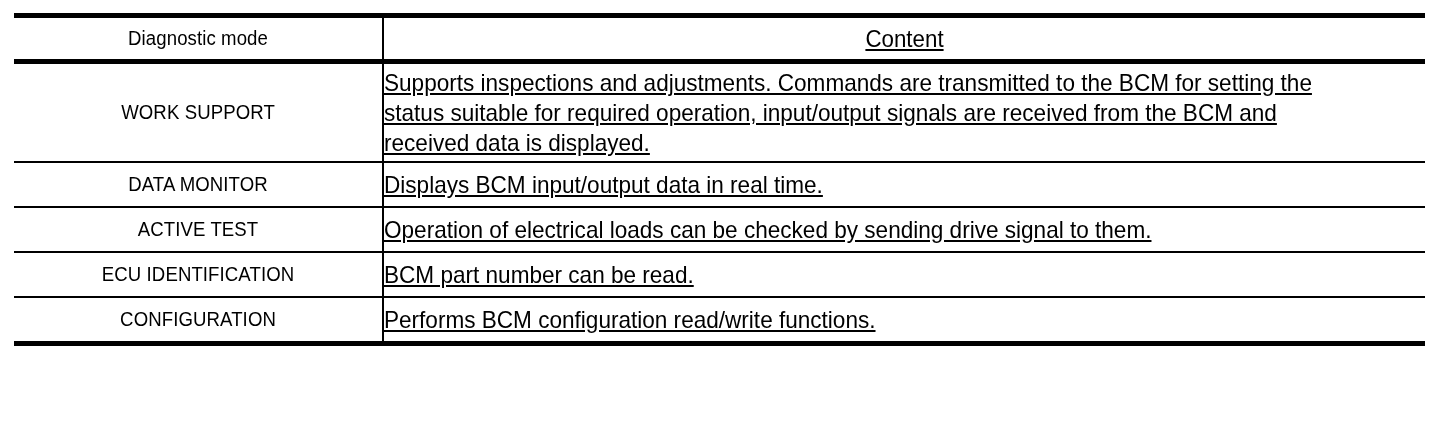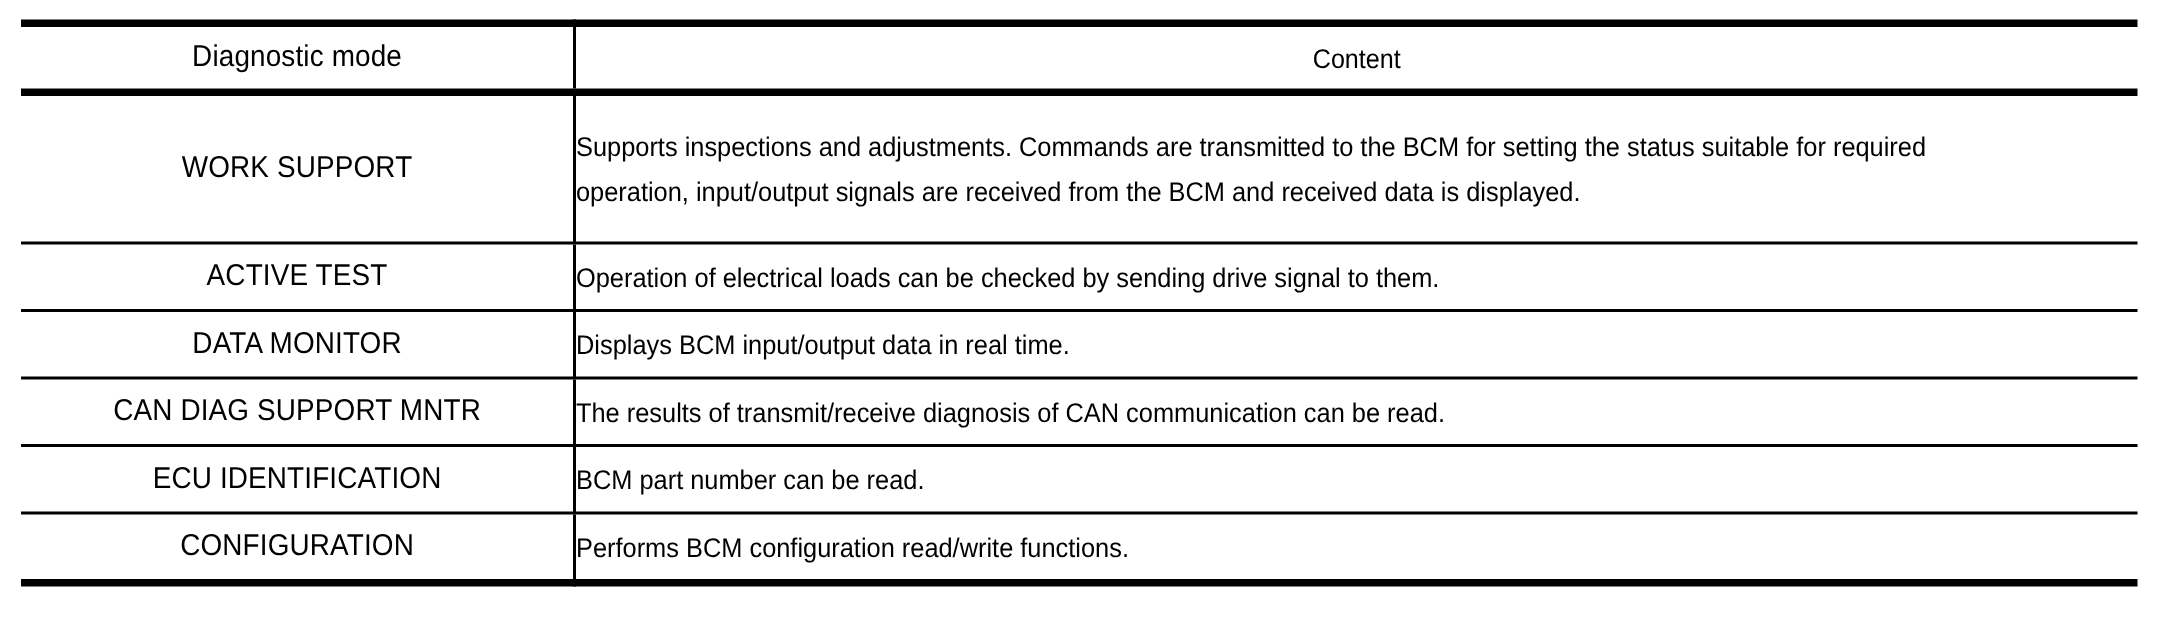--- a/index.html
+++ b/index.html
@@ -67,23 +67,24 @@
     line-height: 1.18;
     letter-spacing: 0.1px;
     padding: 5px 6px;
     transform: scaleX(0.93);
     transform-origin: center center;
     white-space: nowrap;
   }
 
   .cell-content {
     text-align: left;
-    font-size: 18px;
+    font-size: 24px;
     line-height: 30px;
     padding: 9px 10px 9px 15px;
+    text-decoration: underline;
   }
   .cell-content .ctext {
     display: block;
     transform: scaleX(0.94);
     transform-origin: left center;
   }
 
   th.cell-content {
     text-align: center;
   }
@@ -114,35 +115,29 @@
       </tr>
     </thead>
     <tbody>
       <tr class="row-tall">
         <td class="cell-mode">WORK SUPPORT</td>
         <td class="cell-content">
             <span class="ctext">Supports inspections and adjustments. Commands are transmitted to the BCM for setting the status suitable for required operation, input/output signals are received from the BCM and received data is displayed.</span>
           </td>
       </tr>
       <tr class="row-std">
-        <td class="cell-mode">ACTIVE TEST</td>
-        <td class="cell-content">
-            <span class="ctext">Operation of electrical loads can be checked by sending drive signal to them.</span>
-          </td>
-      </tr>
-      <tr class="row-std">
         <td class="cell-mode">DATA MONITOR</td>
         <td class="cell-content">
             <span class="ctext">Displays BCM input/output data in real time.</span>
           </td>
       </tr>
       <tr class="row-std">
-        <td class="cell-mode">CAN DIAG SUPPORT MNTR</td>
+        <td class="cell-mode">ACTIVE TEST</td>
         <td class="cell-content">
-            <span class="ctext">The results of transmit/receive diagnosis of CAN communication can be read.</span>
+            <span class="ctext">Operation of electrical loads can be checked by sending drive signal to them.</span>
           </td>
       </tr>
       <tr class="row-std">
         <td class="cell-mode">ECU IDENTIFICATION</td>
         <td class="cell-content">
             <span class="ctext">BCM part number can be read.</span>
           </td>
       </tr>
       <tr class="row-std">
         <td class="cell-mode">CONFIGURATION</td>

